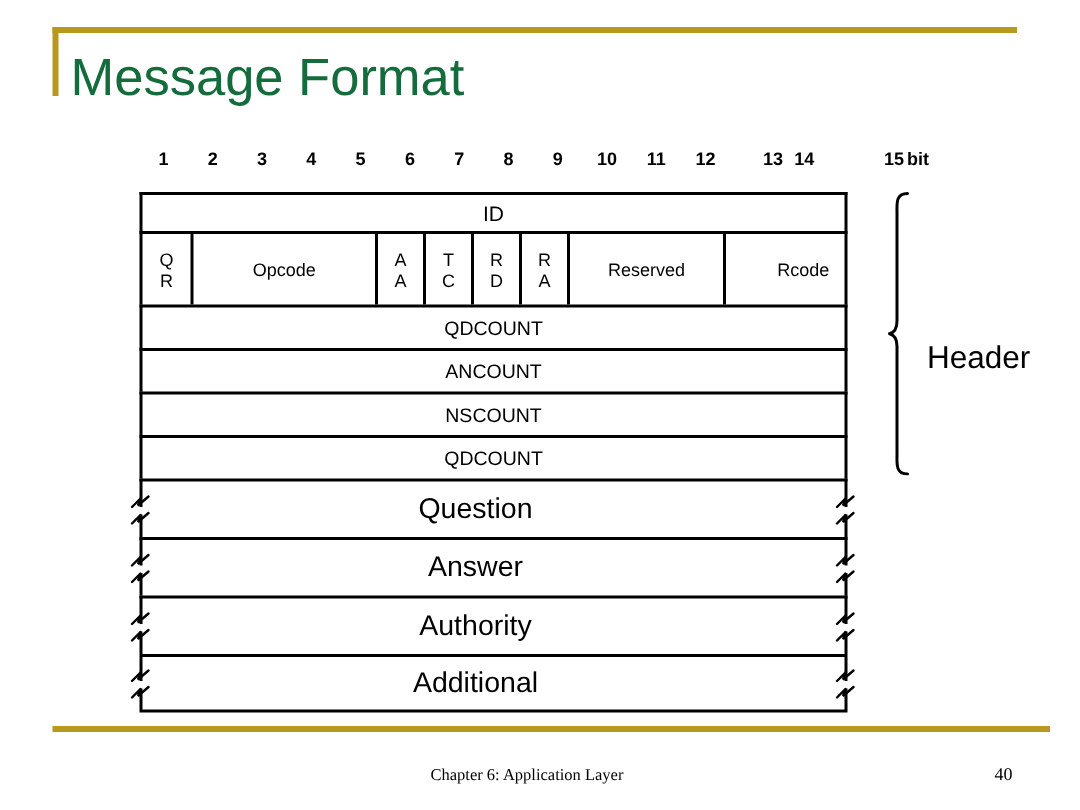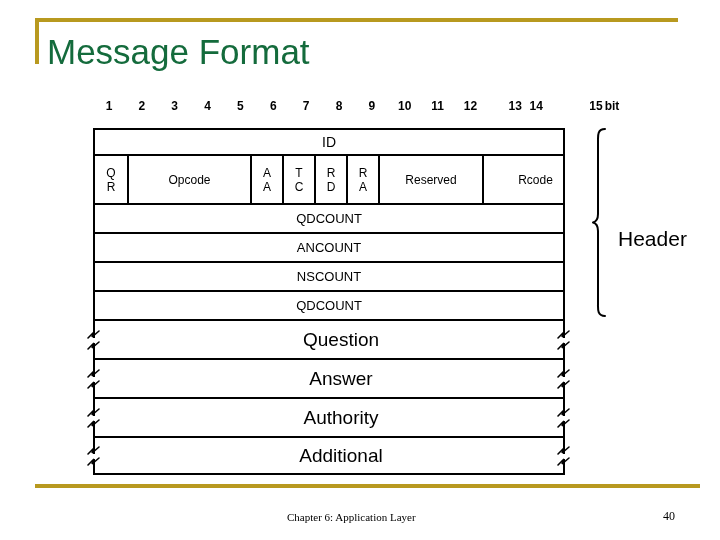--- a/index.html
+++ b/index.html
@@ -90,21 +90,21 @@
     box-sizing: border-box;
     display: flex;
     align-items: center;
   }
   .row.last {
     border-bottom: 2px solid #000;
   }
   .row-id { height: 26px; justify-content: center; }
   .row-flags { height: 49px; }
   .row-count { height: 29px; justify-content: center; }
-  .row-section { height: 39px; justify-content: flex-start; }
+  .row-section { height: 39px; justify-content: flex-end; }
 
   .cell {
     font-size: 12px;
     line-height: 14px;
     text-align: center;
     box-sizing: border-box;
     height: 100%;
     display: flex;
     align-items: center;
     justify-content: center;

